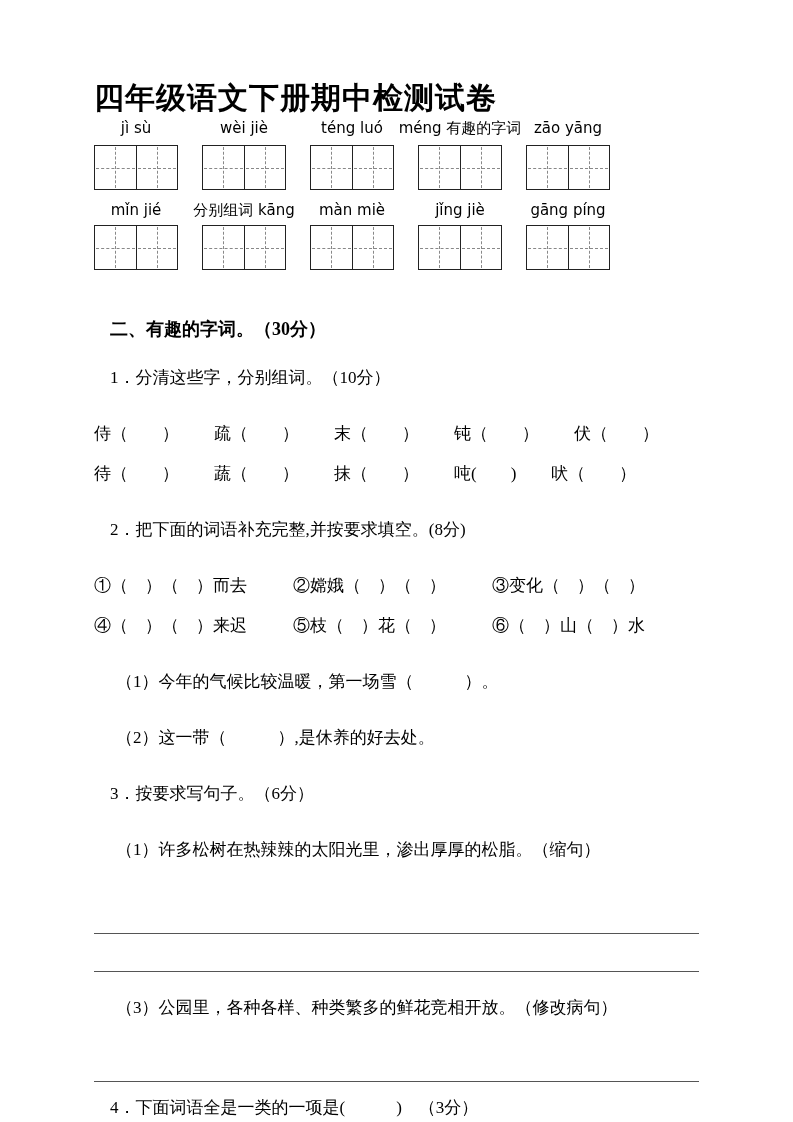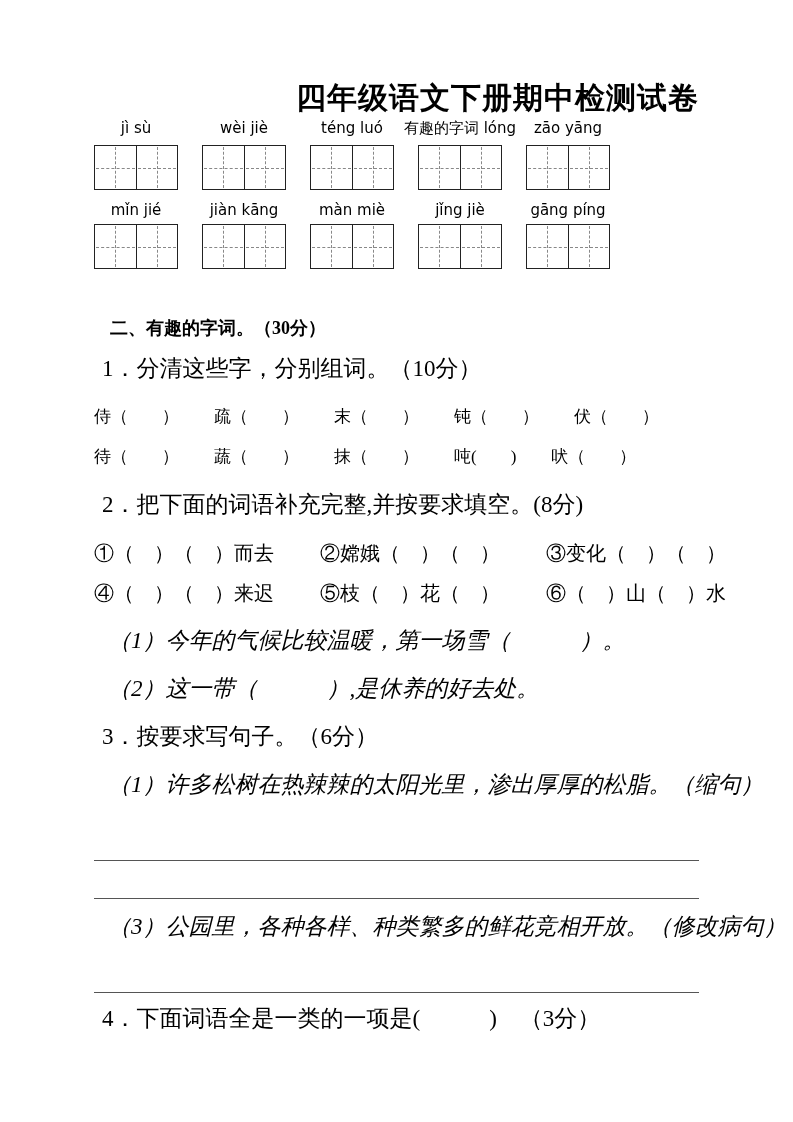--- a/index.html
+++ b/index.html
@@ -8,21 +8,21 @@
     width: 793px; height: 1122px;
     background: #ffffff;
     color: #000;
     font-family: "Liberation Serif", serif;
     overflow: hidden;
   }
   .content { padding: 0 94px; }
 
   .title {
     margin: 78px 0 0 0;
-    text-align: right;
+    text-align: left;
     font-family: "Liberation Sans", sans-serif;
     font-weight: bold;
     font-size: 30px;
     letter-spacing: 1px;
   }
 
   
   .cols { display: flex; }
   .col { width: 108px; flex: 0 0 108px; }
   .col .inner { width: 84px; display: flex; justify-content: center; white-space: nowrap; }
@@ -49,25 +49,25 @@
     border-left: 1px dashed #888;
   }
 
   .section-heading {
     margin: 46px 0 0 16px;
     font-size: 18px;
     font-weight: bold;
     line-height: 26px;
   }
 
-  .qline { margin: 8px; font-size: 23px; line-height: 40px; white-space: nowrap; }
-  .indent { padding-left: 6px; font-style: italic; }
+  .qline { margin: 16px; font-size: 17px; line-height: 40px; white-space: nowrap; }
+  .indent { padding-left: 6px; }
 
   .word-row { display: flex; gap: 35px; font-size: 17px; line-height: 40px; white-space: nowrap; }
-  .idiom-row { display: flex; gap: 46px; font-size: 20px; line-height: 40px; white-space: nowrap; align-items: center; }
+  .idiom-row { display: flex; gap: 46px; font-size: 17px; line-height: 40px; white-space: nowrap; align-items: center; }
 
   .answer-line { height: 48px; border-bottom: 1px solid #555; }
   .answer-line.mid { height: 38px; }
   .after-line { margin-top: 6px; }
 </style>
 </head>
 <body>
 
 <div class="content">
 
@@ -77,21 +77,21 @@
     <div class="col">
         <span class="inner">jì sù</span>
       </div>
     <div class="col">
         <span class="inner">wèi jiè</span>
       </div>
     <div class="col">
         <span class="inner">téng luó</span>
       </div>
     <div class="col">
-        <span class="inner">有趣的字词 lóng</span>
+        <span class="inner">méng 有趣的字词</span>
       </div>
     <div class="col">
         <span class="inner">zāo yāng</span>
       </div>
   </div>
 
   <div class="cols grid-row">
     <div class="col">
         <div class="tzg">
           <div class="cell"></div>
@@ -122,21 +122,21 @@
           <div class="cell"></div>
         </div>
       </div>
   </div>
 
   <div class="cols pinyin-row second">
     <div class="col">
         <span class="inner">mǐn jié</span>
       </div>
     <div class="col">
-        <span class="inner">jiàn kāng</span>
+        <span class="inner">分别组词 kāng</span>
       </div>
     <div class="col">
         <span class="inner">màn miè</span>
       </div>
     <div class="col">
         <span class="inner">jǐng jiè</span>
       </div>
     <div class="col">
         <span class="inner">gāng píng</span>
       </div>

